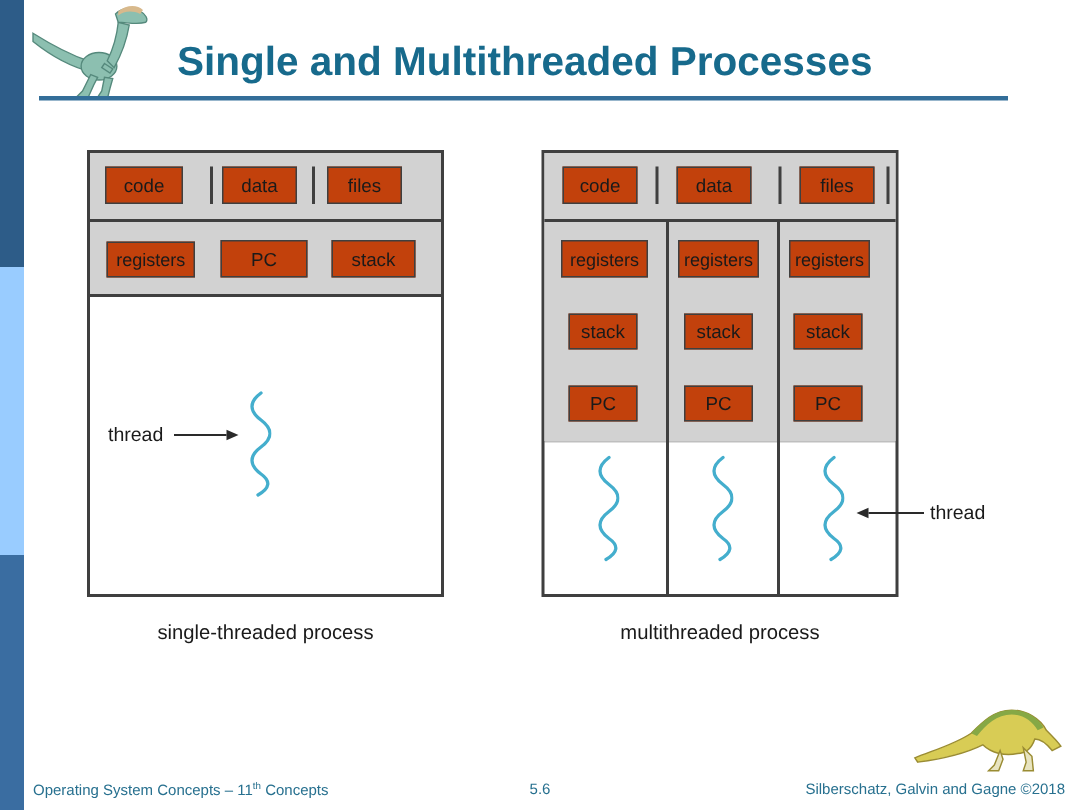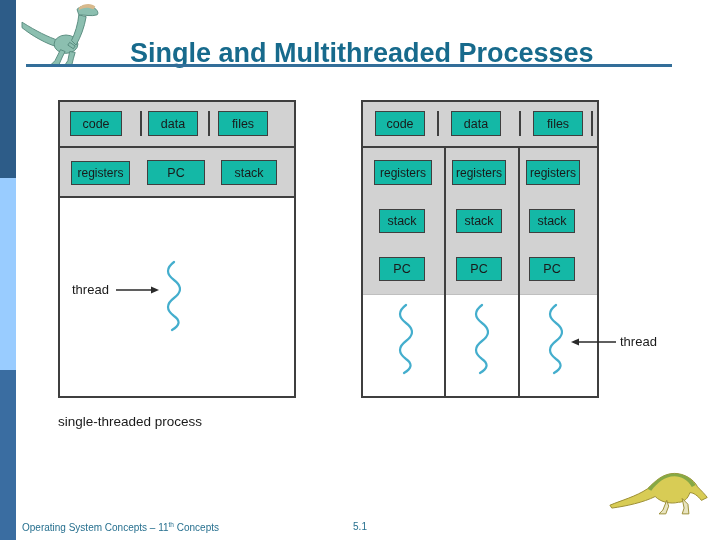--- a/index.html
+++ b/index.html
@@ -7,49 +7,49 @@
     position:relative; width:720px; height:540px; background:#ffffff;
     font-family:"Liberation Sans", sans-serif; overflow:hidden;
   }
   
   .bar { position:absolute; left:0; width:16px; }
   .bar-top    { top:0;   height:178px; background:var(--bar_top,#2d5c88); }
   .bar-mid    { top:178px; height:192px; background:var(--bar_mid,#99ccff); }
   .bar-bottom { top:370px; height:170px; background:var(--bar_bottom,#3a6da1); }
 
   .title {
-    position:absolute; left:114px; top:22px; margin:16px;
+    position:absolute; left:114px; top:22px; margin:4px;
     font-size:27px; font-weight:bold; letter-spacing:0;
     color:var(--title_text,#176a8c); white-space:nowrap;
   }
   .rule { position:absolute; left:26px; top:64px; width:646px; height:3px;
           background:var(--rule,#336e99); }
 
   .dino-top { position:absolute; left:18px; top:2px; width:96px; height:66px; }
   .dino-bottom { position:absolute; left:607px; top:452px; width:106px; height:64px; }
 
   
   .frame { position:absolute; top:100px; width:238px; height:298px;
            border:2px solid var(--diagram_border,#3f3f3f); background:#fff;
            box-sizing:border-box; }
   .frame-left  { left:58px; }
   .frame-right { left:361px; }
   .gfill { position:absolute; left:0; right:0; background:var(--diagram_gray,#d2d2d2); }
   .gline { position:absolute; left:0; right:0; height:2px; background:var(--diagram_border,#3f3f3f); }
   .faintline { position:absolute; left:0; right:0; height:1px; background:rgba(0,0,0,0.25); }
   .vdiv { position:absolute; width:2px; background:var(--diagram_border,#3f3f3f); }
 
-  .box { position:absolute; box-sizing:border-box; background:#14b8a6;
+  .box { position:absolute; box-sizing:border-box; background:#c2410c;
          border:1.5px solid var(--diagram_border,#3f3f3f);
          display:flex; align-items:center; justify-content:center;
          font-size:12.5px; color:var(--label_text,#1a1a1a); }
   .tick { position:absolute; width:1.5px; background:var(--diagram_border,#3f3f3f); }
 
   .dlabel { position:absolute; font-size:13px; color:var(--label_text,#1a1a1a); white-space:nowrap; }
-  .caption { position:absolute; top:414px; width:238px; text-align:left;
+  .caption { position:absolute; top:414px; width:238px; text-align:center;
              font-size:13.5px; color:var(--label_text,#1a1a1a); }
   .caption-left  { left:58px; }
   .caption-right { left:361px; }
 
   .squiggle { position:absolute; width:20px; height:72px; color:var(--thread_wave,#44aecd); }
   .arrow { position:absolute; color:#2a2a2a; }
 
   .footer-text { position:absolute; font-size:10px; color:var(--footer_text,#27708f); white-space:nowrap; }
   .footer-left   { left:22px; top:521px; }
   .footer-center { left:0; right:0; top:521px; text-align:center; }
@@ -175,31 +175,33 @@
     <svg class="squiggle" style="left:30px;top:201px;" viewBox="0 0 20 72">
       <path d="M13,2 Q1,11 13,20 Q25,29 13,38 Q1,47 13,56 Q23,63 11,70" fill="none" stroke="currentColor" stroke-width="2.2" stroke-linecap="round"></path>
     </svg>
     <svg class="squiggle" style="left:106px;top:201px;" viewBox="0 0 20 72">
       <path d="M13,2 Q1,11 13,20 Q25,29 13,38 Q1,47 13,56 Q23,63 11,70" fill="none" stroke="currentColor" stroke-width="2.2" stroke-linecap="round"></path>
     </svg>
     <svg class="squiggle" style="left:180px;top:201px;" viewBox="0 0 20 72">
       <path d="M13,2 Q1,11 13,20 Q25,29 13,38 Q1,47 13,56 Q23,63 11,70" fill="none" stroke="currentColor" stroke-width="2.2" stroke-linecap="round"></path>
     </svg>
   </div>
+  <div class="caption caption-right">multithreaded process</div>
 
   <svg class="arrow" style="left:570px;top:336px;" width="46" height="12" viewBox="0 0 46 12">
     <line x1="9" y1="6" x2="46" y2="6" stroke="currentColor" stroke-width="1.3"></line>
     <polygon points="9,2.5 1,6 9,9.5" fill="currentColor"></polygon>
   </svg>
   <div class="dlabel" style="left:620px;top:334px;">thread</div>
 
   <svg class="dino-bottom" viewBox="0 0 110 66">
     <g stroke="#9a8c33" stroke-width="1" fill="#d8cc55">
       <path d="M3,55 C15,50 30,46 42,38 C50,30 58,22 70,22 C80,22 90,28 94,36 C98,40 102,44 104,47 L98,50 C94,45 90,42 86,42 C84,48 80,52 74,52 C66,54 56,52 50,46 C38,52 20,56 5,58 Z"></path>
       <path d="M62,50 L58,60 L54,64 L61,64 L64,56 Z" fill="#e8e4c0"></path>
       <path d="M78,48 L80,58 L78,64 L85,64 L84,54 Z" fill="#e8e4c0"></path>
     </g>
     <path d="M42,38 C50,30 58,22 70,22 C80,22 88,27 92,34 L88,36 C84,29 77,25 70,25 C60,25 52,32 46,40 Z" fill="#86a845" stroke="none"></path>
   </svg>
   <div class="footer-text footer-left"><span>Operating System Concepts – 11</span><span class="sup">th</span><span> Concepts</span></div>
-  <div class="footer-text footer-center">5.1</div>
+  <div class="footer-text footer-center">5.6</div>
+  <div class="footer-text footer-right">Silberschatz, Galvin and Gagne ©2018</div>
 
 </div>
 
 </body></html>

